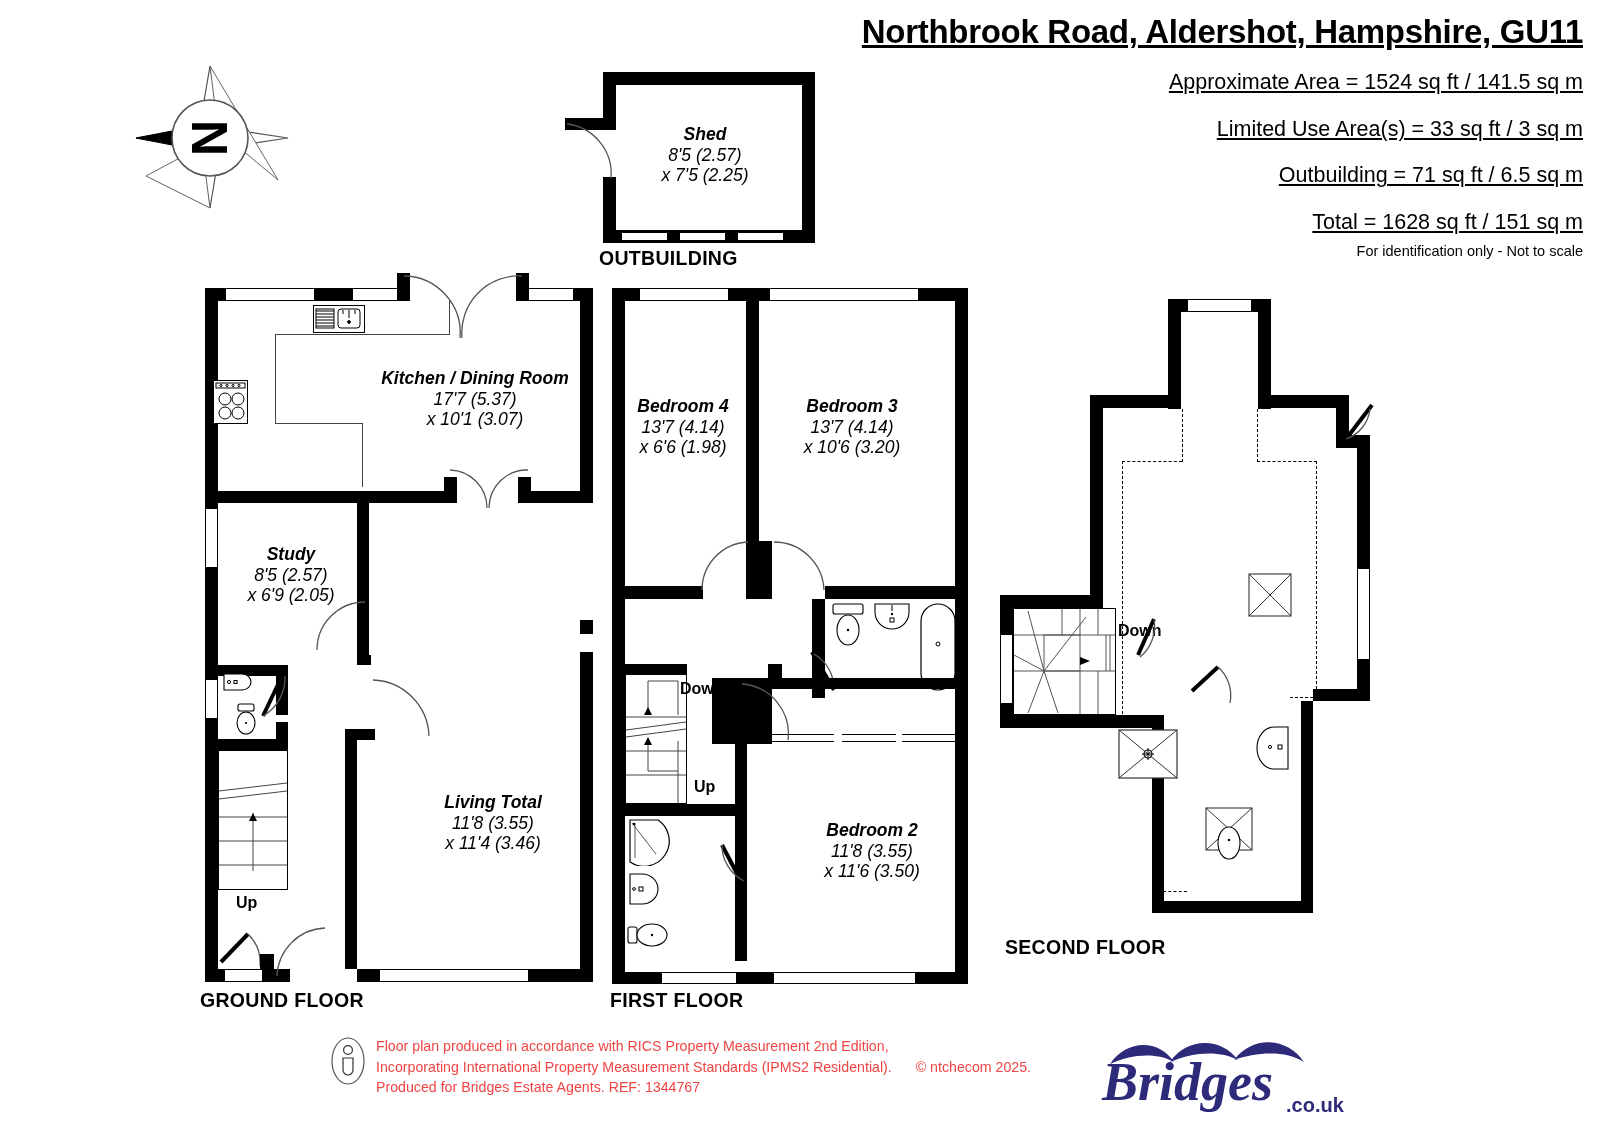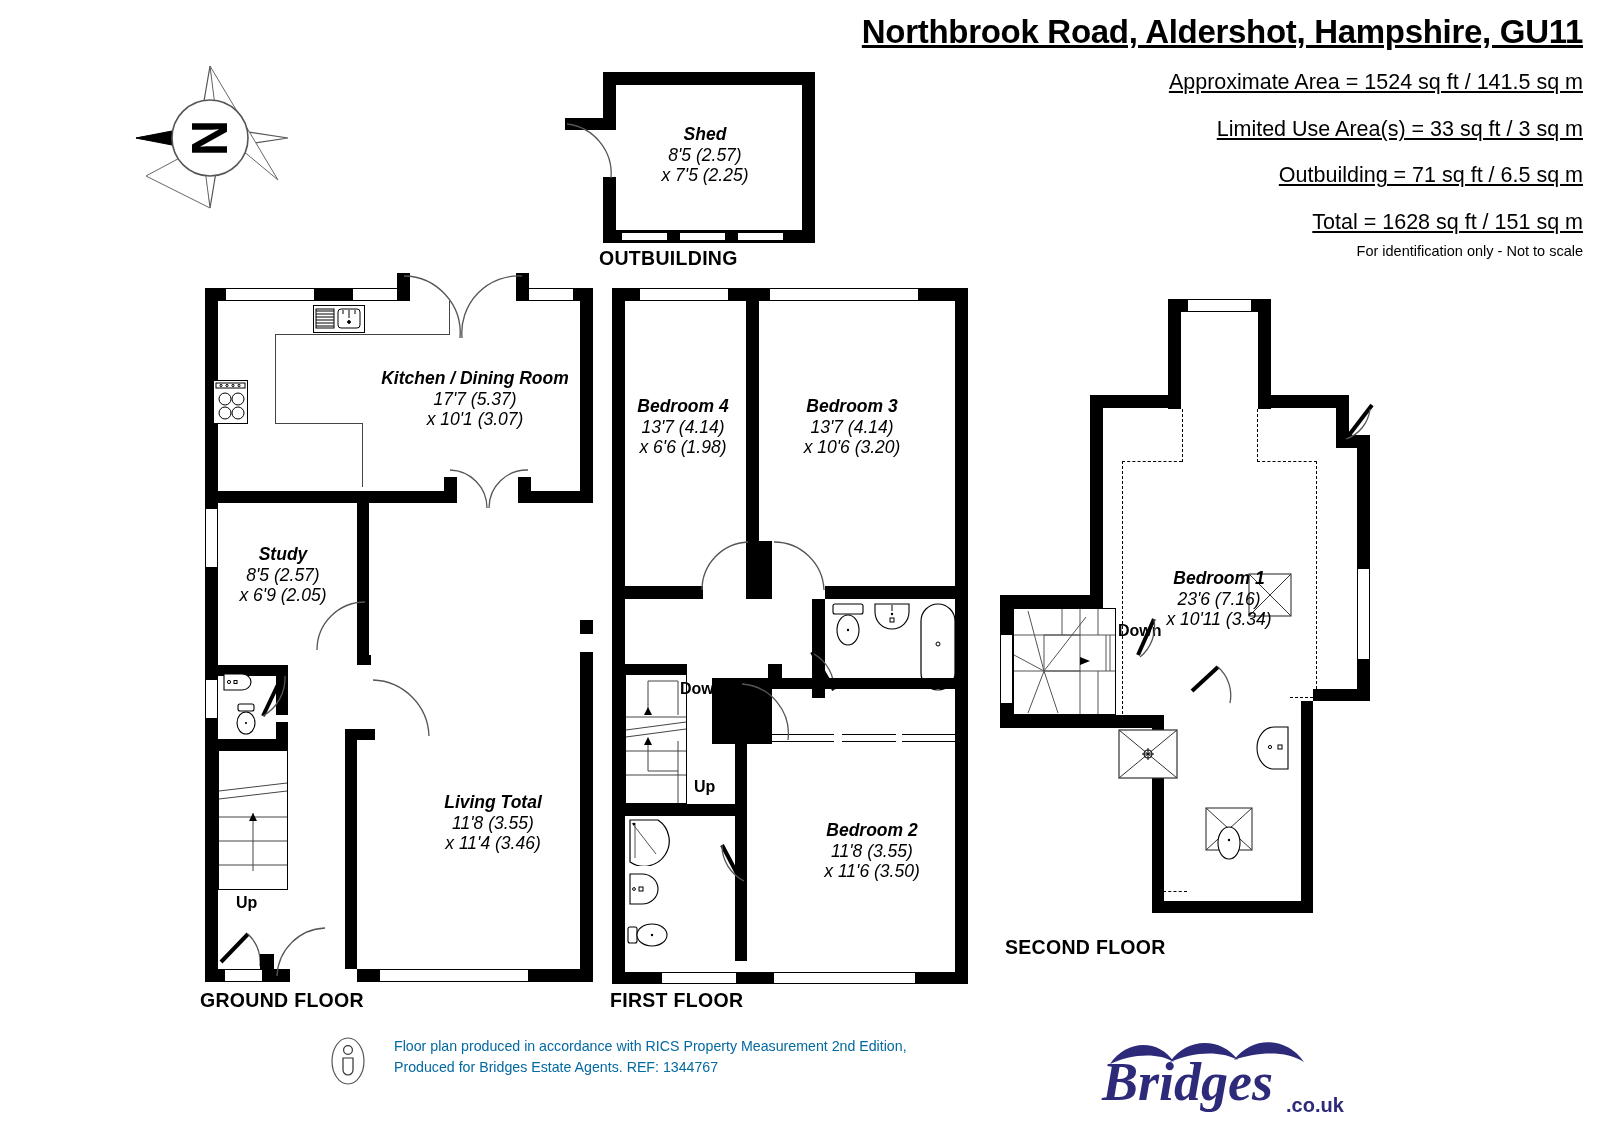--- a/index.html
+++ b/index.html
@@ -74,23 +74,22 @@
   }
   .stairlab { position: absolute; font-size: 16px; font-weight: bold; color: #000; }
 
   
   #footer-icon { position: absolute; left: 330px; top: 1036px; width: 36px; height: 50px; }
   #footer-text {
     position: absolute;
     left: 376px; top: 1036px;
     font-size: 14.2px;
     line-height: 1.45;
-    color: #0369a1;
+    color: #ef4444;
     white-space: nowrap;
-    margin-left: 18px;
   }
   #footer-text .cp { margin-left: 20px; }
   #logo { position: absolute; left: 1088px; top: 1022px; width: 290px; height: 90px; }
 </style>
 </head>
 <body>
 
 <div id="page">
 
   <div id="header">
@@ -223,21 +222,21 @@
     <div class="w" style="left:326px;top:209px; width:62px; height:12px;"></div>
     <svg style="position:absolute;left:243px;top:188px;width:84px;height:46px;overflow:visible">
       <path d="M2,0 A38,38 0 0 1 39,38" fill="none" stroke="#555" stroke-width="1.3"></path>
       <path d="M80,0 A38,38 0 0 0 41,38" fill="none" stroke="#555" stroke-width="1.3"></path>
     </svg>
 
     <div class="w" style="left:152px;top:221px; width:12px; height:162px;"></div>
     <div class="w" style="left:152px;top:373px; width:14px; height:10px;"></div>
     <div class="winv" style="left:0px; top:227px; width:13px; height:58px;"></div>
 
-    <div class="rlabel" style="left:8px; top:262px; width:140px;">
+    <div class="rlabel" style="left:16px; top:262px; width:140px;">
       <span class="nm">Study</span>
       <span class="dim">8'5 (2.57)</span>
       <span class="dim">x 6'9 (2.05)</span>
     </div>
 
 
     <svg style="position:absolute;left:108px;top:318px;width:54px;height:54px;overflow:visible">
       <path d="M52,2 A48,48 0 0 0 4,50" fill="none" stroke="#555" stroke-width="1.3"></path>
     </svg>
 
@@ -496,25 +495,20 @@
     <div class="dash-h" style="left:163px; top:606px; width:24px;"></div>
 
     <div style="position:absolute;left:248px;top:288px;">
       <svg width="44" height="44" viewBox="0 0 44 44">
         <rect x="1" y="1" width="42" height="42" fill="#fff" stroke="#333" stroke-width="1.1"></rect>
         <line x1="1" y1="1" x2="43" y2="43" stroke="#333" stroke-width="1"></line>
         <line x1="43" y1="1" x2="1" y2="43" stroke="#333" stroke-width="1"></line>
       </svg>
     </div>
 
-    <div class="rlabel" style="left:128px; top:283px; width:182px;">
-      <span class="nm">Bedroom 1</span>
-      <span class="dim">23'6 (7.16)</span>
-      <span class="dim">x 10'11 (3.34)</span>
-    </div>
 
     <div class="thin" style="left:13px; top:323px; width:103px; height:107px; border-width:1.2px;">
       <svg width="101" height="105" viewBox="0 0 101 105">
         <g stroke="#555" stroke-width="1" fill="none">
           <rect x="30" y="26" width="36" height="36"></rect>
           <line x1="0" y1="26" x2="101" y2="26"></line>
           <line x1="0" y1="62" x2="101" y2="62"></line>
           <line x1="48" y1="0" x2="48" y2="26"></line>
           <line x1="66" y1="0" x2="66" y2="26"></line>
           <line x1="84" y1="0" x2="84" y2="26"></line>
@@ -573,20 +567,24 @@
 
   <div id="footer-icon">
     <svg width="36" height="50" viewBox="0 0 36 50">
       <ellipse cx="18" cy="25" rx="16" ry="23" fill="#fff" stroke="#555" stroke-width="1.2"></ellipse>
       <circle cx="18" cy="14" r="4.4" fill="#fff" stroke="#333" stroke-width="1.2"></circle>
       <path d="M13,22 h10 v12 a5,5 0 0 1 -10,0 z" fill="#fff" stroke="#333" stroke-width="1.2"></path>
     </svg>
   </div>
   <div id="footer-text">
     <div><span>Floor plan produced in accordance with RICS Property Measurement 2nd Edition,</span></div>
+    <div>
+      <span>Incorporating International Property Measurement Standards (IPMS2 Residential).</span>
+      <span class="cp">© ntchecom 2025.</span>
+    </div>
     <div><span>Produced for Bridges Estate Agents.   REF: 1344767</span></div>
   </div>
 
   <div id="logo">
     <svg width="290" height="90" viewBox="0 0 290 90">
       <g fill="#2d2a7a">
         <path d="M22,42 C38,18 70,16 86,40 C70,30 42,32 22,42 Z"></path>
         <path d="M82,40 C98,16 132,14 150,38 C132,28 104,30 82,40 Z"></path>
         <path d="M146,38 C164,14 198,14 216,40 C198,28 168,30 146,38 Z"></path>
       </g>

